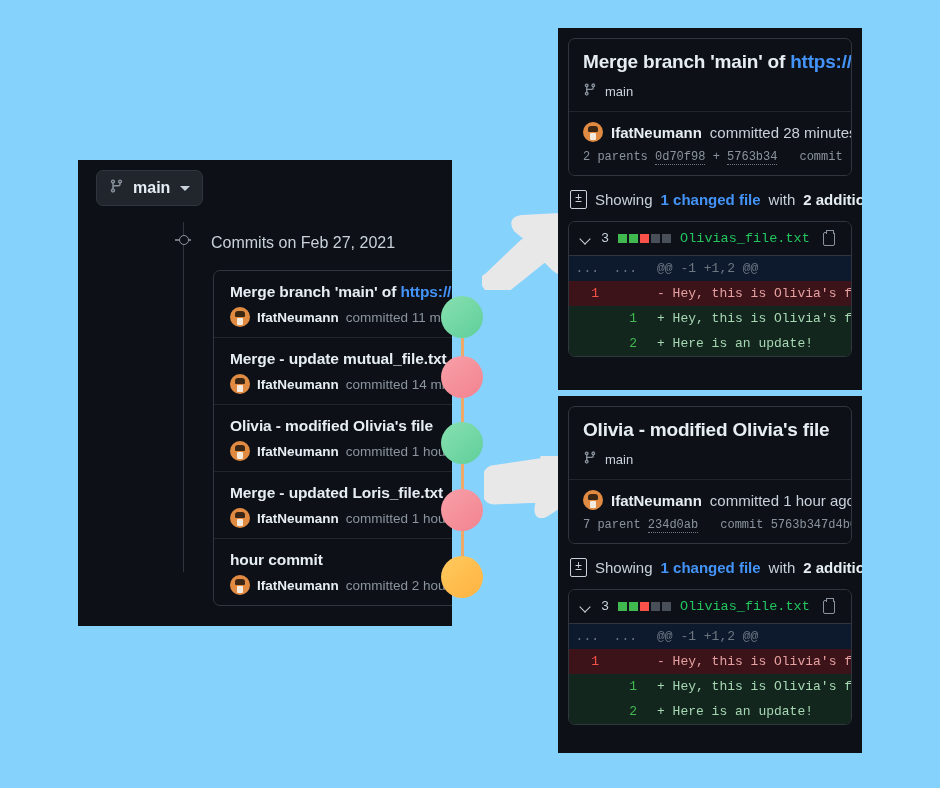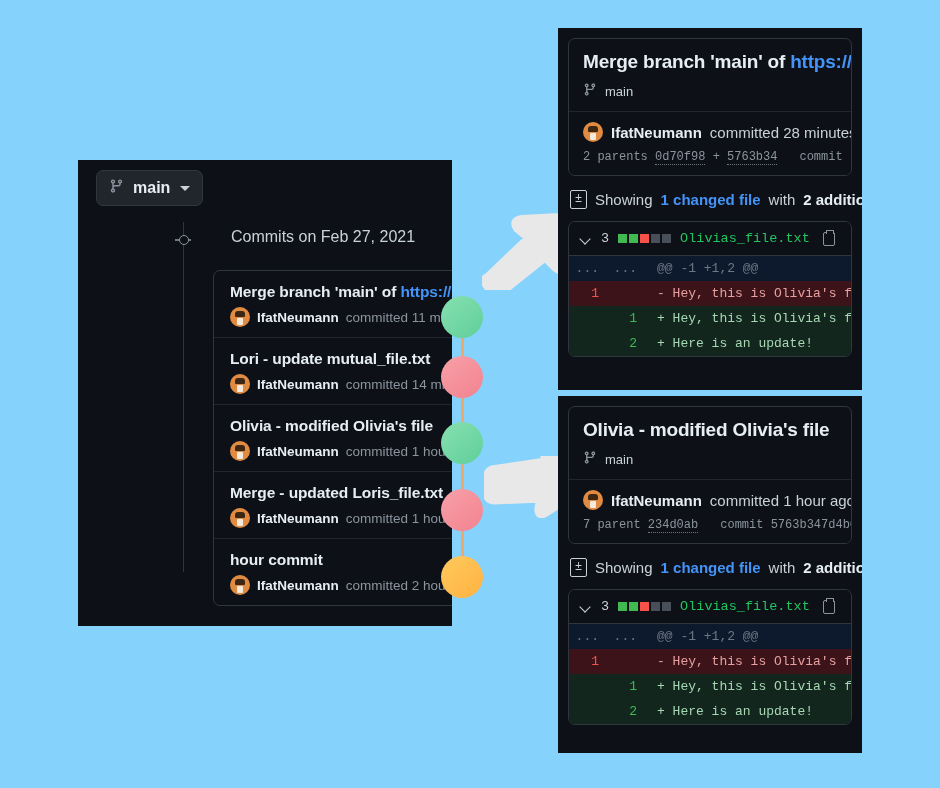--- a/index.html
+++ b/index.html
@@ -32,21 +32,21 @@
     border-left: 5px solid transparent; border-right: 5px solid transparent;
     border-top: 5px solid #c9d1d9;
   }
 
   .timeline-rail {
     position: absolute; left: 105px; top: 62px;
     width: 1px; height: 350px; background: #30363d;
   }
   .commits-on {
     position: absolute; left: 93px; top: 68px;
-    display: flex; align-items: flex-start; gap: 36px;
+    display: flex; align-items: flex-end; gap: 16px;
   }
   .node-ico {
     width: 24px; height: 24px; position: relative; flex: 0 0 24px;
   }
   .node-ico::before {
     content:''; position:absolute; left:4px; top:11px; width:16px; height:1.5px;
     background:#6e7681;
   }
   .node-ico::after {
     content:''; position:absolute; left:8px; top:7px; width:8px; height:8px;
@@ -233,21 +233,21 @@
       <div class="commit-row">
         <div class="commit-title"><span>Merge branch 'main' of </span><span class="url">https://github.com</span></div>
         <div class="commit-meta">
           <span class="avatar"></span>
           <span class="m-user">IfatNeumann</span>
           <span class="m-rest">committed 11 minutes ago</span>
         </div>
       </div>
 
       <div class="commit-row">
-        <div class="commit-title"><span>Lori - update mutual_file.txt</span></div>
+        <div class="commit-title"><span>Merge - update mutual_file.txt</span></div>
         <div class="commit-meta">
           <span class="avatar"></span>
           <span class="m-user">IfatNeumann</span>
           <span class="m-rest">committed 14 minutes ago</span>
         </div>
       </div>
 
       <div class="commit-row">
         <div class="commit-title"><span>Olivia - modified Olivia's file</span></div>
         <div class="commit-meta">

